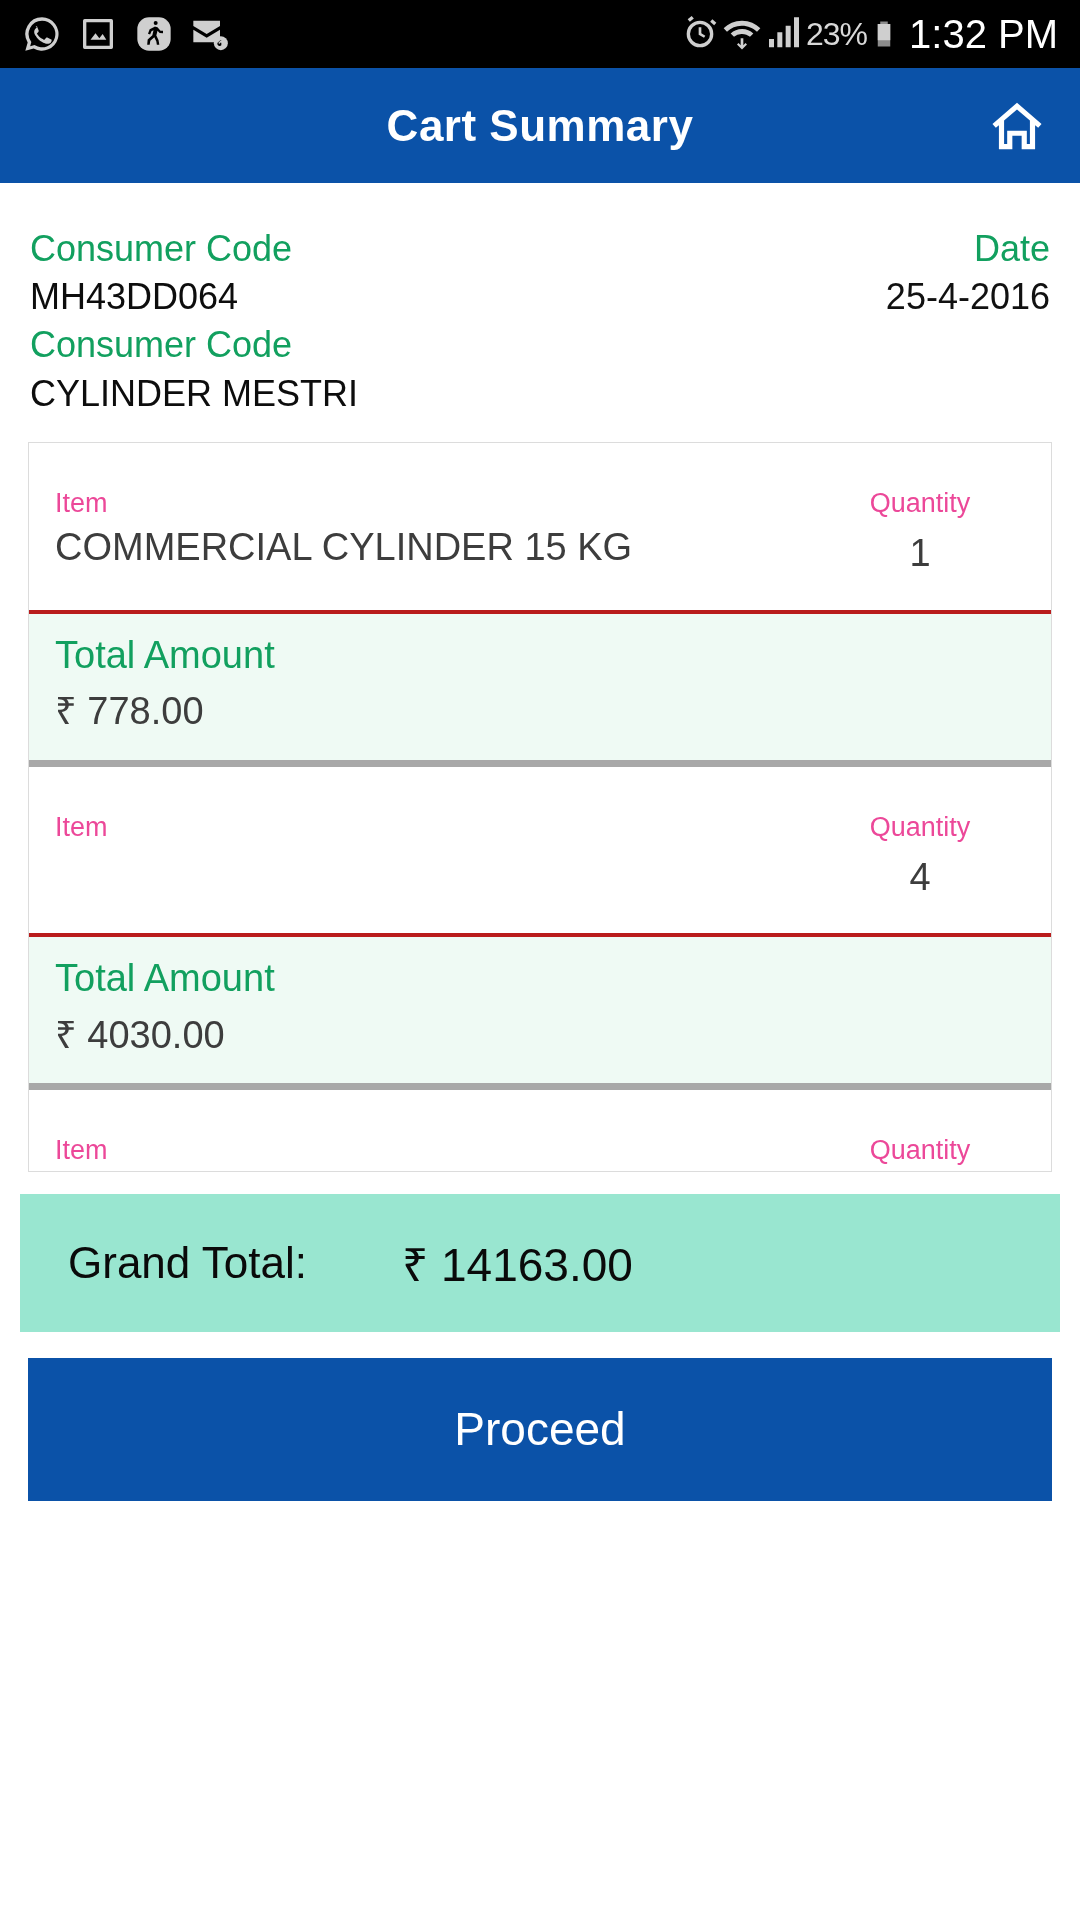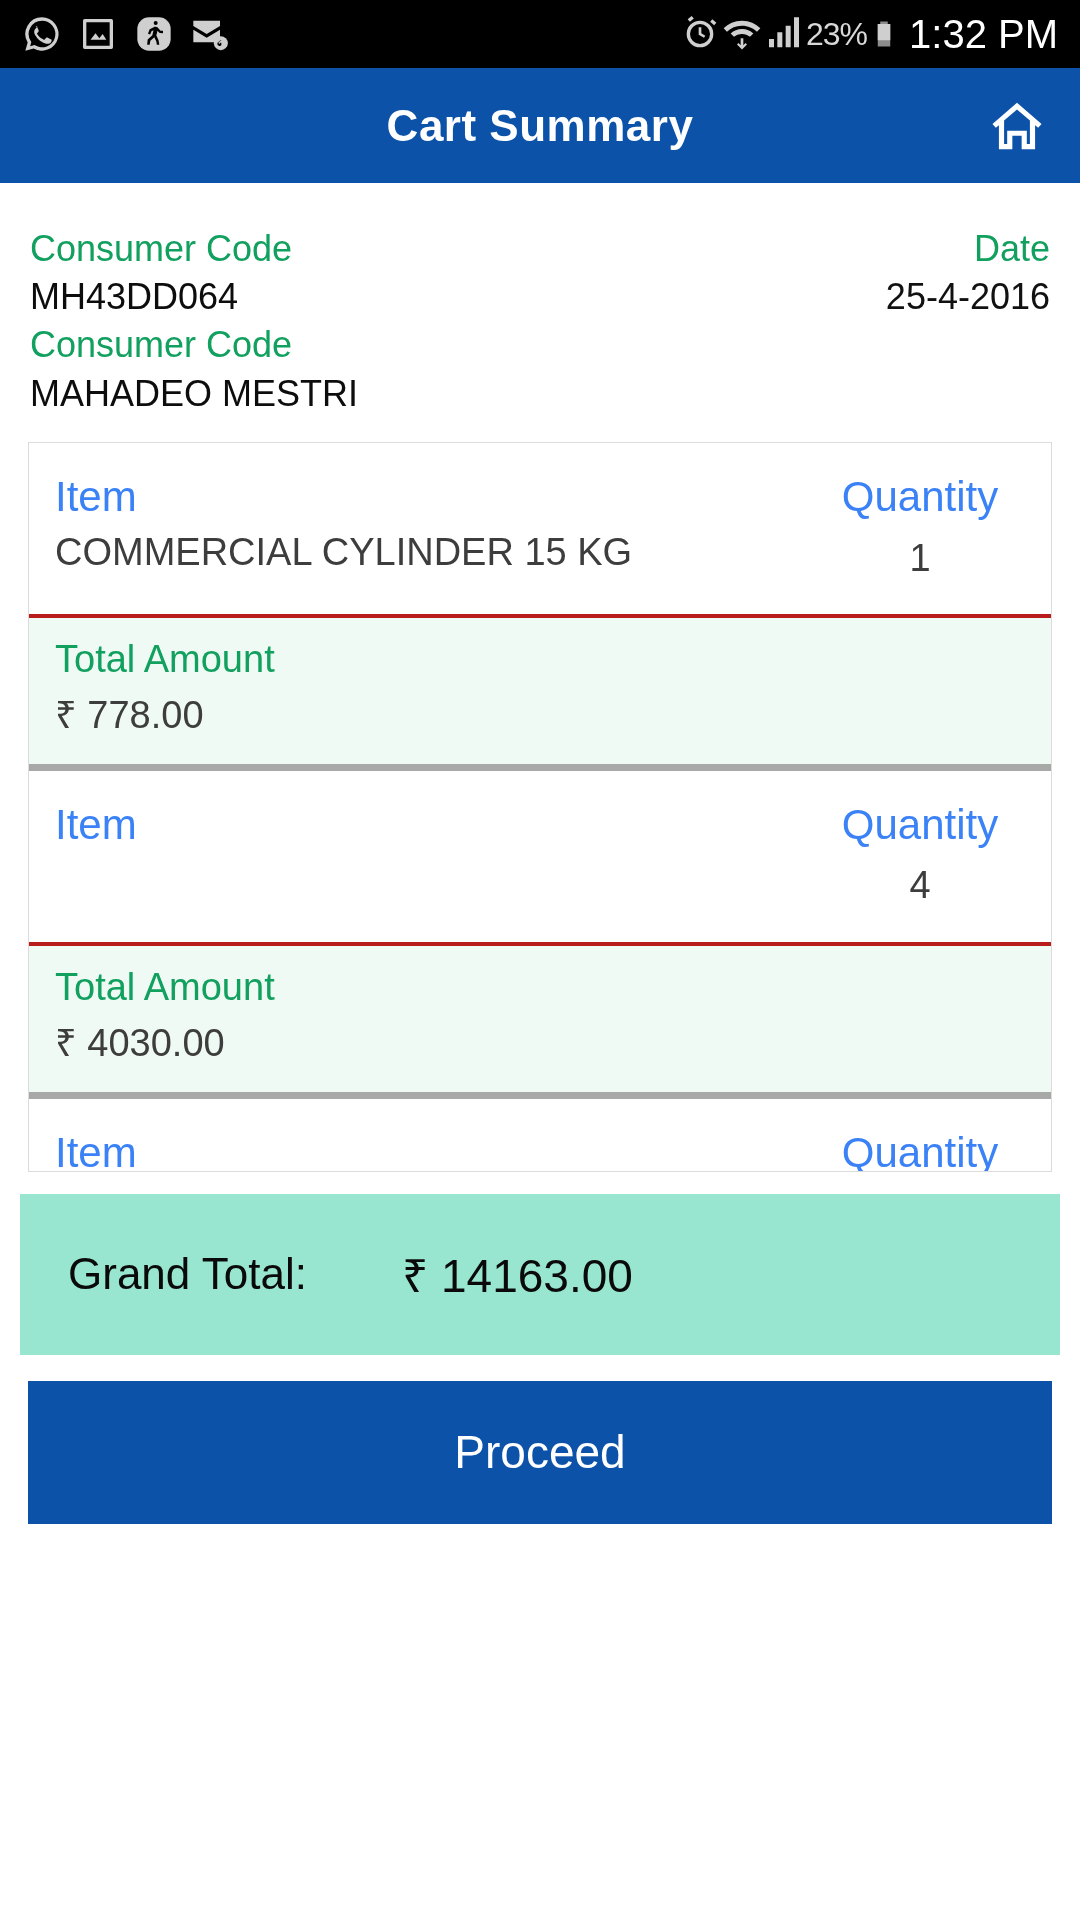--- a/index.html
+++ b/index.html
@@ -56,39 +56,39 @@
     overflow: hidden;
     background: #ffffff;
   }
   .card { background: #ffffff; }
   .card-body {
     padding: 26px 26px 30px 26px;
     display: flex; align-items: flex-start;
   }
   .card-left { flex: 1 1 auto; padding-right: 10px; }
   .card-right { width: 210px; text-align: center; }
-  .col-head { color: #3b82f6; font-size: 42px; line-height: 1.35; }
+  .col-head { color: #ec4899; font-size: 27px; line-height: 1.35; margin-top: 16px; }
   .item-name { color: #3d3d3d; font-size: 38px; line-height: 1.38; }
   .qty-val { color: #3d3d3d; font-size: 38px; line-height: 1.38; margin-top: 6px; }
 
   .total-row {
     background: #effaf4;
     border-top: 4px solid #b91c1c;
     padding: 16px 26px 22px 26px;
   }
   .total-label { color: #12a05f; font-size: 38px; line-height: 1.35; }
   .total-value { color: #3d3d3d; font-size: 38px; line-height: 1.38; margin-top: 4px; }
 
   .card-sep { height: 7px; background: #a8a8a8; }
 
   
   .grand {
     margin: 22px 20px 0 20px;
     background: #99e6d0;
-    height: 161px;
+    height: 138px;
     display: flex; align-items: center;
     padding-left: 48px;
   }
   .grand-label { color: #0a0a0a; font-size: 44px; }
   .grand-value { color: #0a0a0a; font-size: 46px; margin-left: 95px; }
 
   
   .proceed {
     margin: 26px 16px 0 28px;
     background: #0b52a8;
@@ -158,21 +158,21 @@
       <span class="lbl">Date</span>
     </div>
     <div class="info-row">
       <span class="val">MH43DD064</span>
       <span class="val-date">25-4-2016</span>
     </div>
     <div class="info-row">
       <span class="lbl">Consumer Code</span>
     </div>
     <div class="info-row">
-      <span class="val">MAHADEO MESTRI</span>
+      <span class="val">CYLINDER MESTRI</span>
     </div>
   </div>
 
   <div class="cartwrap">
 
     <div class="card">
       <div class="card-body">
         <div class="card-left">
           <div class="col-head">Item</div>
           <div class="item-name">COMMERCIAL CYLINDER 15 KG</div>

